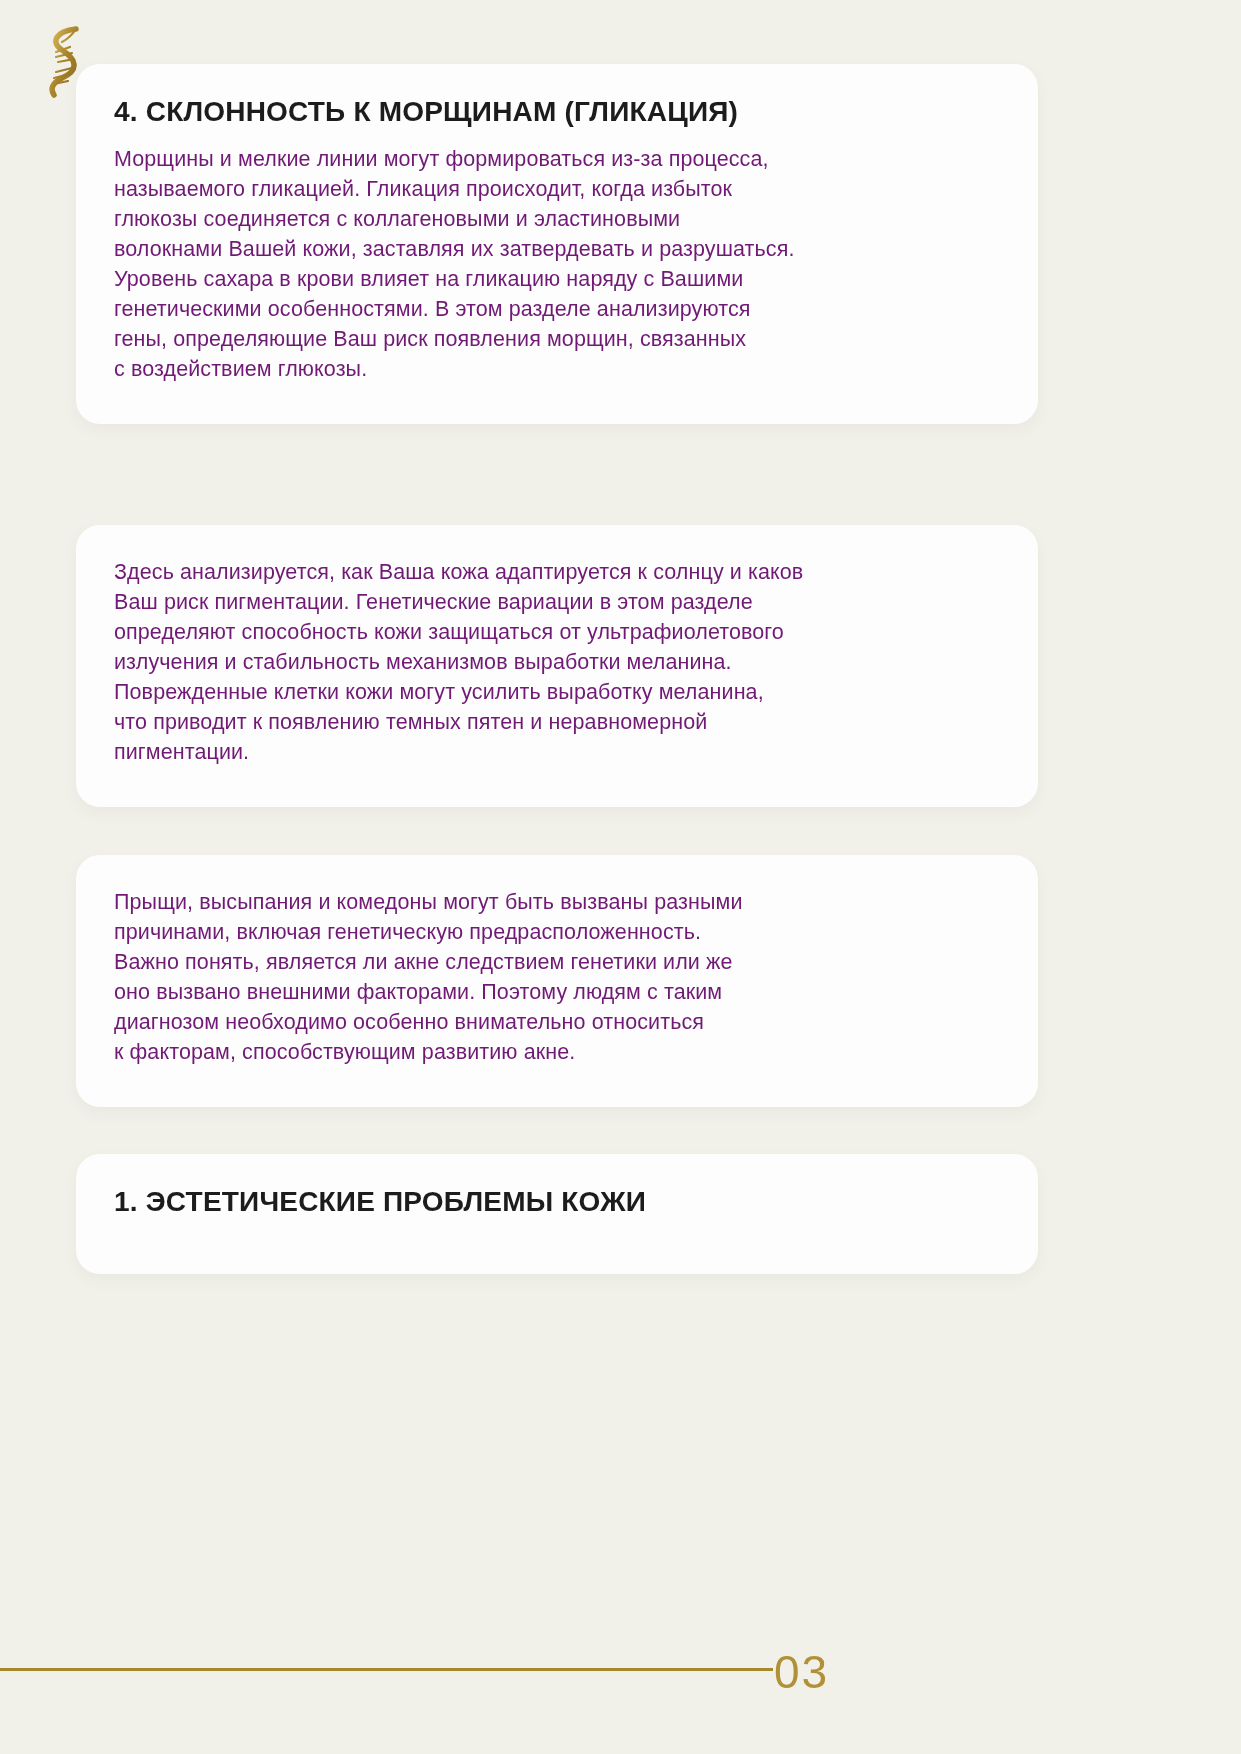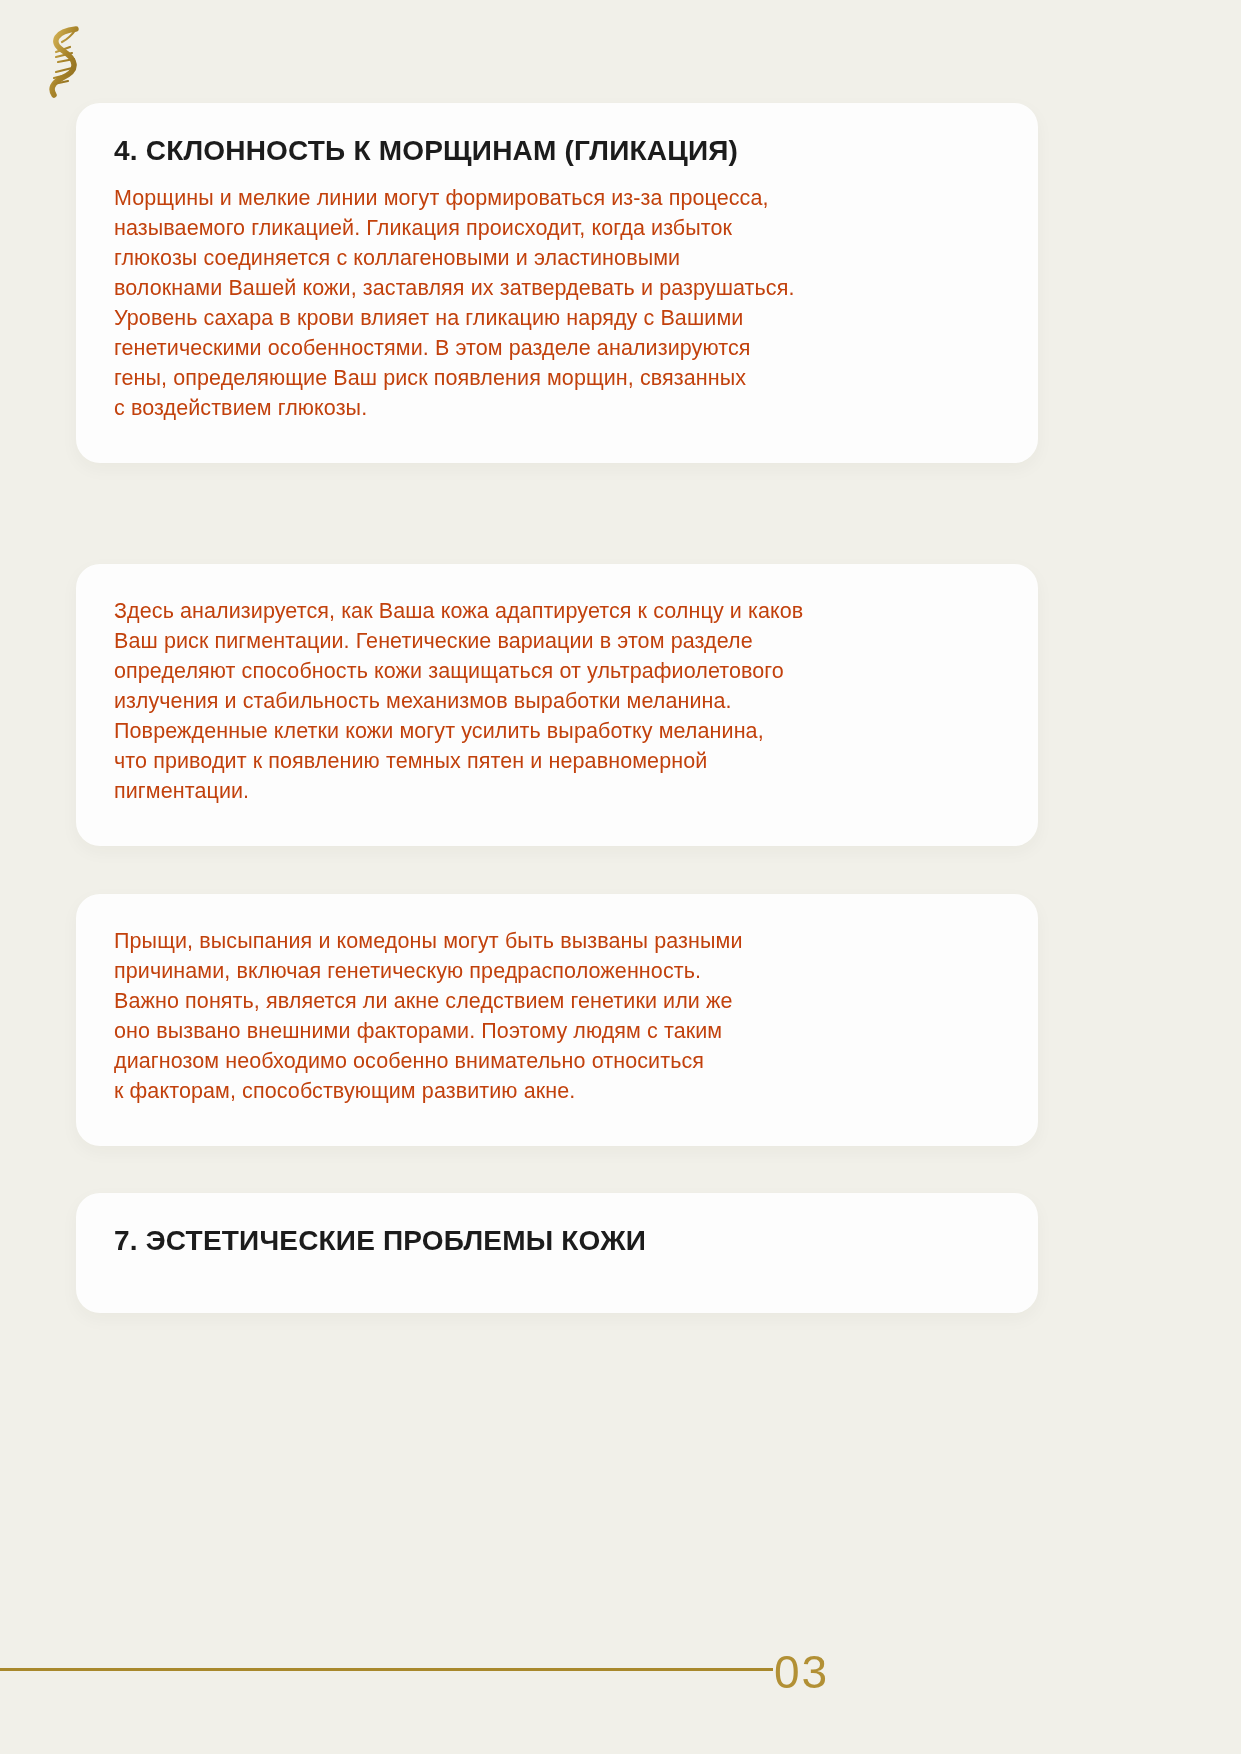--- a/index.html
+++ b/index.html
@@ -31,37 +31,37 @@
   }
 
   .card {
     width: 962px;
     margin-left: 76px;
     background: #FDFDFD;
     border-radius: 24px;
     padding: 32px 44px 40px 38px;
     box-shadow: 0 6px 18px rgba(60,55,30,0.04);
   }
-  .card-1 { margin-top: 103px; }
+  .card-1 { margin-top: 64px; }
   .card-2 { margin-top: 101px; }
   .card-3 { margin-top: 48px; }
   .card-4 { margin-top: 47px; }
 
   .section-title {
     font-size: 28px;
     font-weight: 700;
     letter-spacing: 0.2px;
     color: #1C1C1C;
     margin-bottom: 16px;
   }
 
   .section-body {
     font-size: 21.5px;
     line-height: 30px;
-    color: #c2410c;
+    color: #701a75;
     white-space: pre-line;
     letter-spacing: 0.1px;
   }
 
   .footer-divider {
     position: absolute;
     left: 0;
     top: 1668px;
     width: 773px;
     height: 3px;
@@ -123,21 +123,21 @@
     <section class="card card-3">
       <p class="section-body">Прыщи, высыпания и комедоны могут быть вызваны разными
 причинами, включая генетическую предрасположенность.
 Важно понять, является ли акне следствием генетики или же
 оно вызвано внешними факторами. Поэтому людям с таким
 диагнозом необходимо особенно внимательно относиться
 к факторам, способствующим развитию акне.</p>
     </section>
 
     <section class="card card-4">
-      <h2 class="section-title">7. ЭСТЕТИЧЕСКИЕ ПРОБЛЕМЫ КОЖИ</h2>
+      <h2 class="section-title">1. ЭСТЕТИЧЕСКИЕ ПРОБЛЕМЫ КОЖИ</h2>
     </section>
 
   </div>
 
   <div class="footer-divider"></div>
   <div class="page-number">03</div>
 
 </div>
 
 </body></html>

